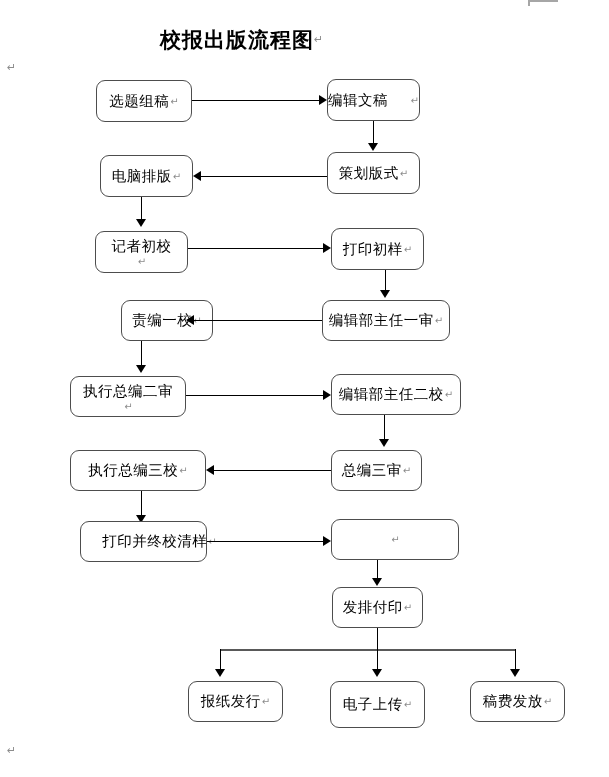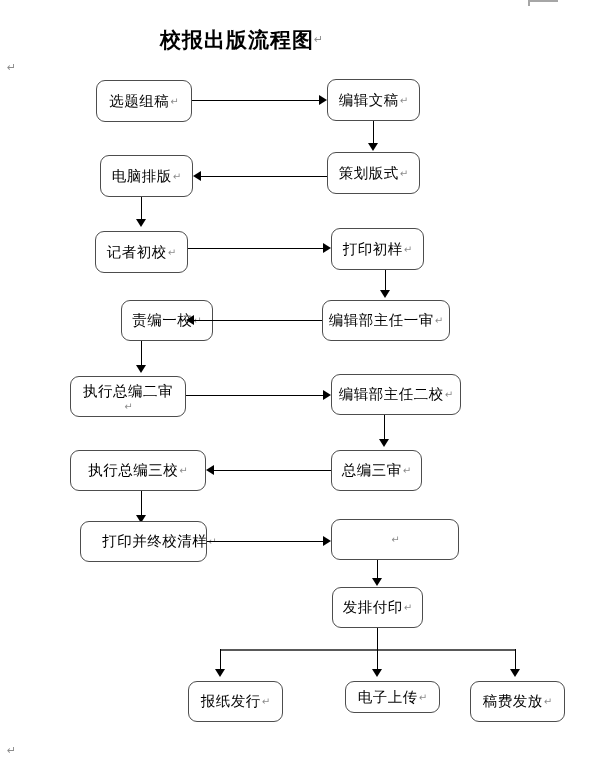--- a/index.html
+++ b/index.html
@@ -117,21 +117,21 @@
   <div class="margin-pilcrow" style="left:7px; top:745px;">↵</div>
 
   <div class="title" style="left:160px; top:26px;text-align:center;">
     <span>校报出版流程图</span><span class="pilcrow">↵</span>
   </div>
 
   <div class="node" style="left:96px; top:80px; width:96px; height:42px;">
     <span>选题组稿</span>
       <span class="pilcrow">↵</span>
   </div>
-  <div class="node" style="left:327px; top:79px; width:93px; height:42px;">
+  <div class="node" style="left:327px; top:79px; width:93px; height:42px;justify-content:space-between;">
     <span>编辑文稿</span>
       <span class="pilcrow">↵</span>
   </div>
 
   <div class="conn-h" style="left:192px; top:100px; width:127px;"></div>
   <div class="arrow right" style="left:319px; top:95px;"></div>
 
   <div class="conn-v" style="left:373px; top:121px; height:24px;"></div>
   <div class="arrow down" style="left:368px; top:143px;"></div>
 
@@ -143,21 +143,21 @@
     <span>电脑排版</span>
       <span class="pilcrow">↵</span>
   </div>
 
   <div class="conn-h" style="left:201px; top:176px; width:126px;"></div>
   <div class="arrow left" style="left:193px; top:171px;"></div>
 
   <div class="conn-v" style="left:141px; top:197px; height:24px;"></div>
   <div class="arrow down" style="left:136px; top:219px;"></div>
 
-  <div class="node" style="left:95px; top:231px; width:93px; height:42px;">
+  <div class="node" style="left:95px; top:231px; width:93px; height:42px;flex-direction:column;">
     <span>记者初校</span>
       <span class="pilcrow">↵</span>
   </div>
   <div class="node" style="left:331px; top:228px; width:93px; height:42px;align-items:center;">
     <span>打印初样</span>
       <span class="pilcrow">↵</span>
   </div>
 
   <div class="conn-h" style="left:188px; top:248px; width:135px;"></div>
   <div class="arrow right" style="left:323px; top:243px;"></div>
@@ -239,21 +239,21 @@
   <div class="conn-v" style="left:377px; top:649px; height:22px;"></div>
   <div class="arrow down" style="left:372px; top:669px;"></div>
 
   <div class="conn-v" style="left:515px; top:649px; height:22px;"></div>
   <div class="arrow down" style="left:510px; top:669px;"></div>
 
   <div class="node" style="left:172px; top:681px; width:95px; height:41px;margin-left:16px;">
     <span>报纸发行</span>
       <span class="pilcrow">↵</span>
   </div>
-  <div class="node" style="left:345px; top:681px; width:95px; height:32px;">
+  <div class="node" style="left:330px; top:681px; width:95px; height:47px;">
     <span>电子上传</span>
       <span class="pilcrow">↵</span>
   </div>
   <div class="node" style="left:470px; top:681px; width:95px; height:41px;">
     <span>稿费发放</span>
       <span class="pilcrow">↵</span>
   </div>
 
 </div>
 

